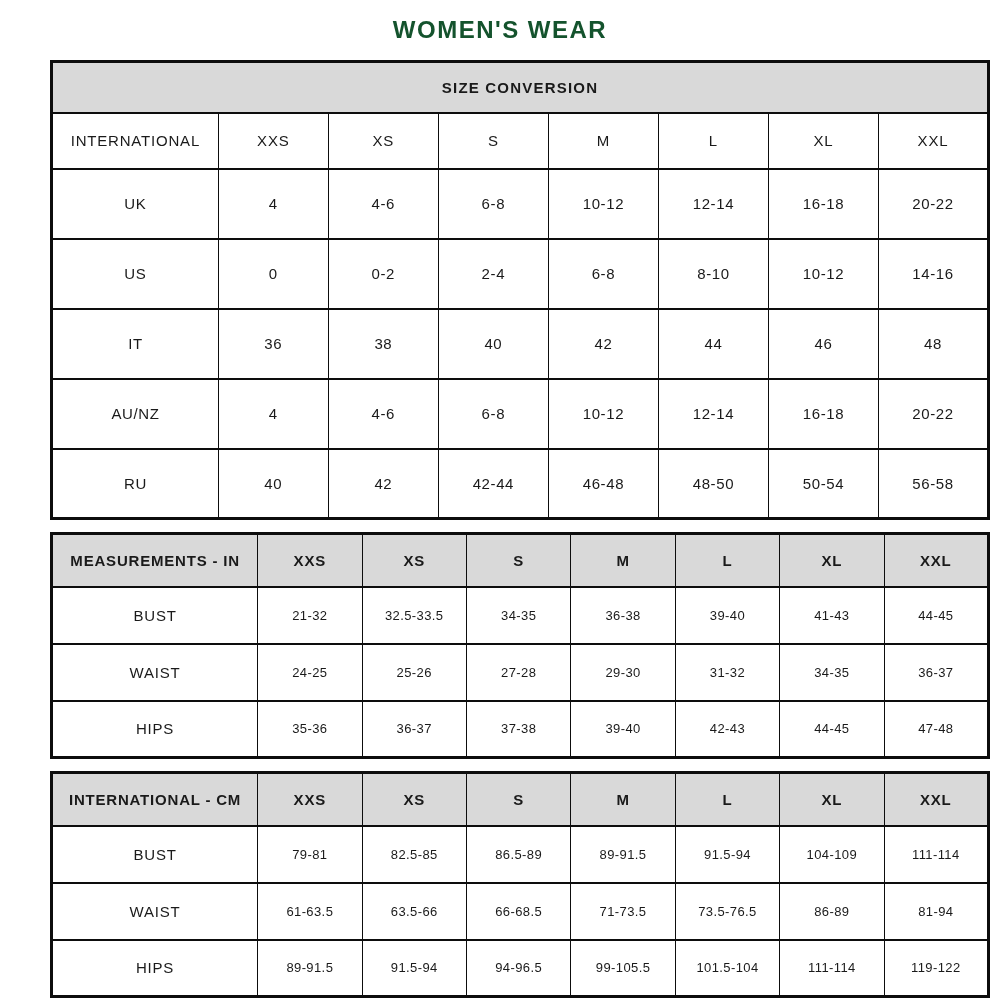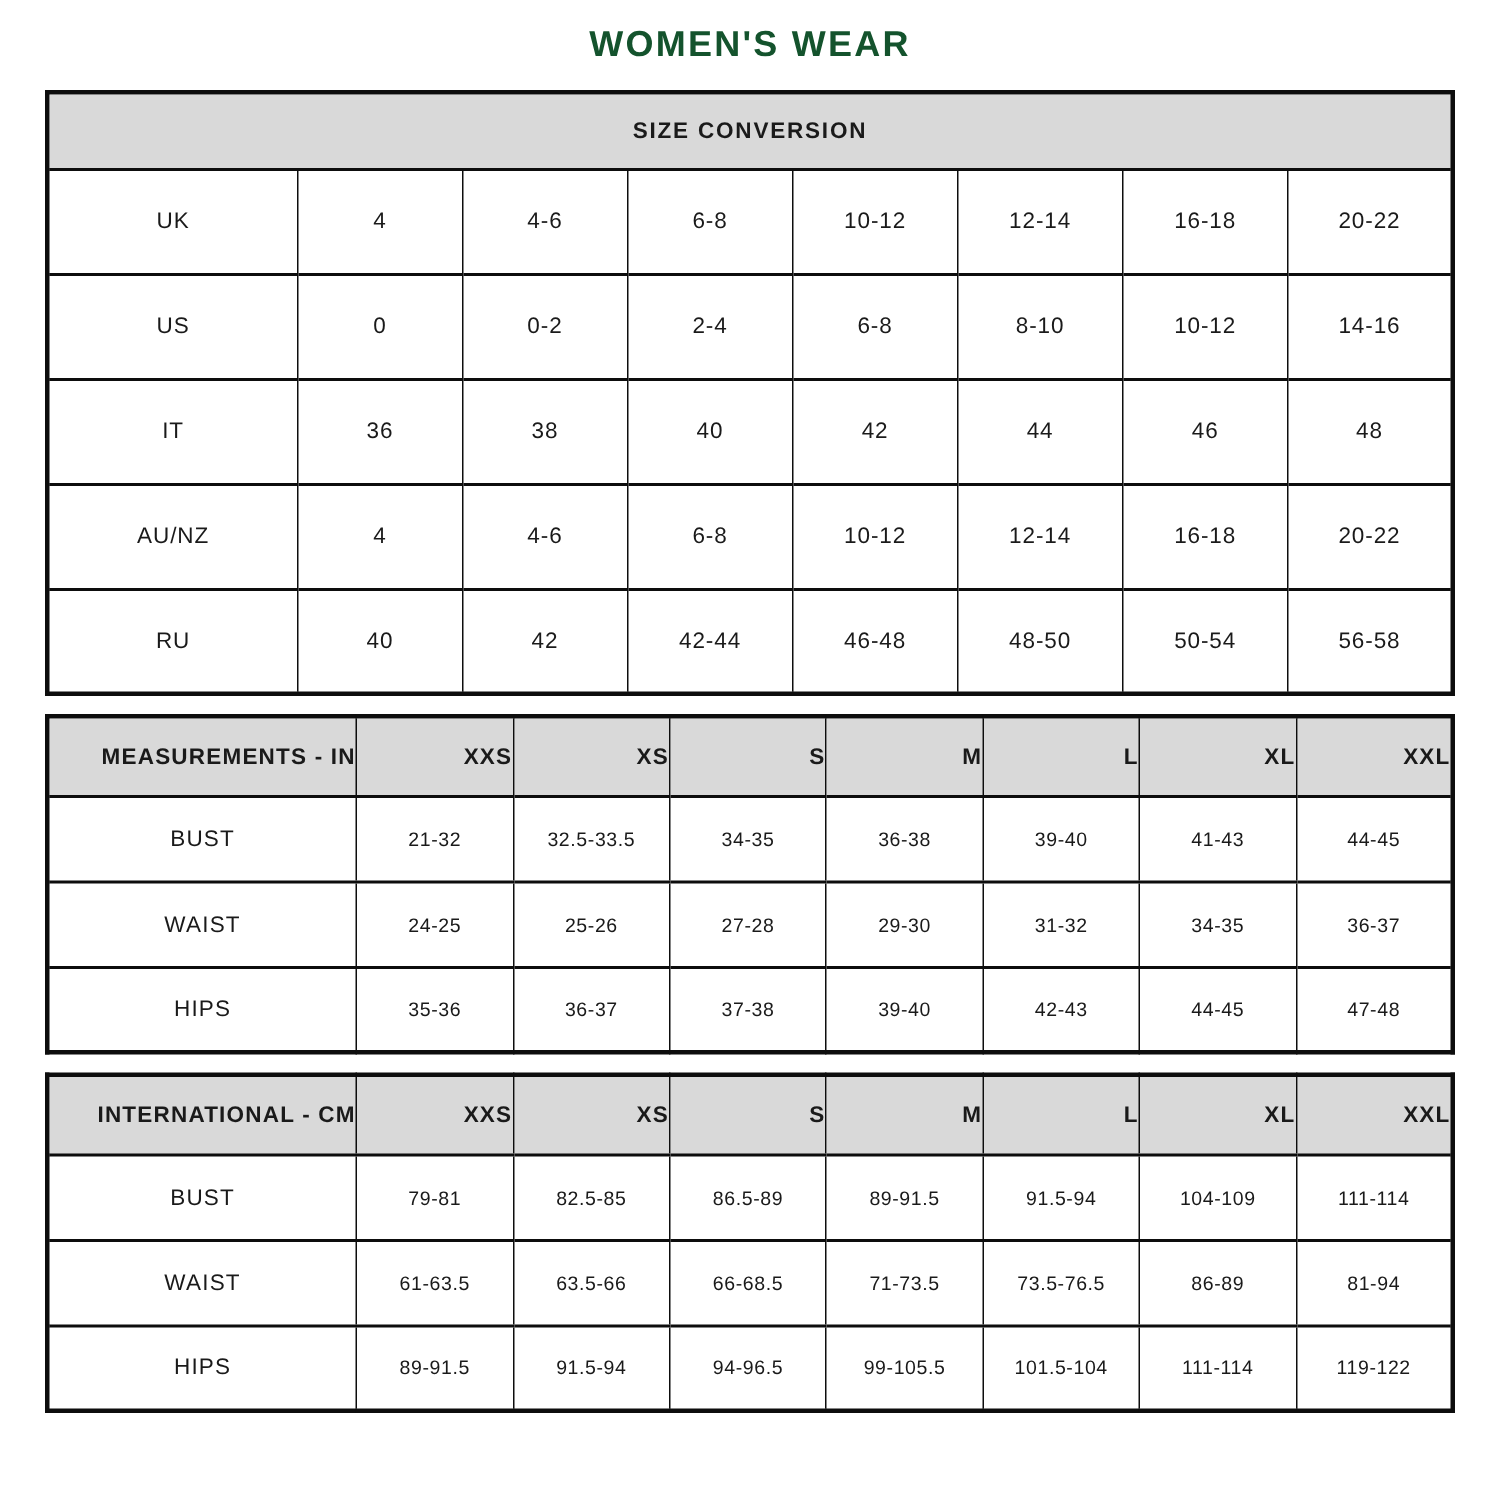--- a/index.html
+++ b/index.html
@@ -31,21 +31,21 @@
   }
   table.tbl td{
     border:2px solid var(--border);
     border-left-width:1.5px;
     border-right-width:1.5px;
     text-align:center;
     vertical-align:middle;
     overflow:hidden;
     white-space:nowrap;
   }
-  table.tbl{border:3px solid var(--border);}
+  table.tbl{border:3px solid var(--border);margin-left:20px;}
   
   table.size col.c0{width:17.8%;}
   table.meas col.c0{width:22%;}
 
   
   td.banner{
     background:var(--header-bg);
     font-weight:700;
     font-size:15px;
     letter-spacing:1.2px;
@@ -67,21 +67,20 @@
     letter-spacing:0.6px;
     height:70px;
   }
   
   table.meas td.hlabel, table.meas td.hsize{
     background:var(--header-bg);
     font-weight:700;
     font-size:15px;
     letter-spacing:0.8px;
     height:53px;
-    text-align:right;
   }
   
   table.meas td.rlabel{
     font-weight:400;
     font-size:15px;
     letter-spacing:0.8px;
     height:57px;
     text-align:center;
   }
   table.meas td.val{
@@ -105,20 +104,30 @@
         <col>
         <col>
         <col>
         <col>
         <col>
         <col>
     </colgroup>
     <tbody>
         <tr>
           <td class="banner" colspan="8">SIZE CONVERSION</td>
+        </tr>
+        <tr>
+          <td class="hlabel">INTERNATIONAL</td>
+          <td class="hsize">XXS</td>
+          <td class="hsize">XS</td>
+          <td class="hsize">S</td>
+          <td class="hsize">M</td>
+          <td class="hsize">L</td>
+          <td class="hsize">XL</td>
+          <td class="hsize">XXL</td>
         </tr>
         <tr>
           <td class="rlabel">UK</td>
           <td class="val">4</td>
           <td class="val">4-6</td>
           <td class="val">6-8</td>
           <td class="val">10-12</td>
           <td class="val">12-14</td>
           <td class="val">16-18</td>
           <td class="val">20-22</td>

